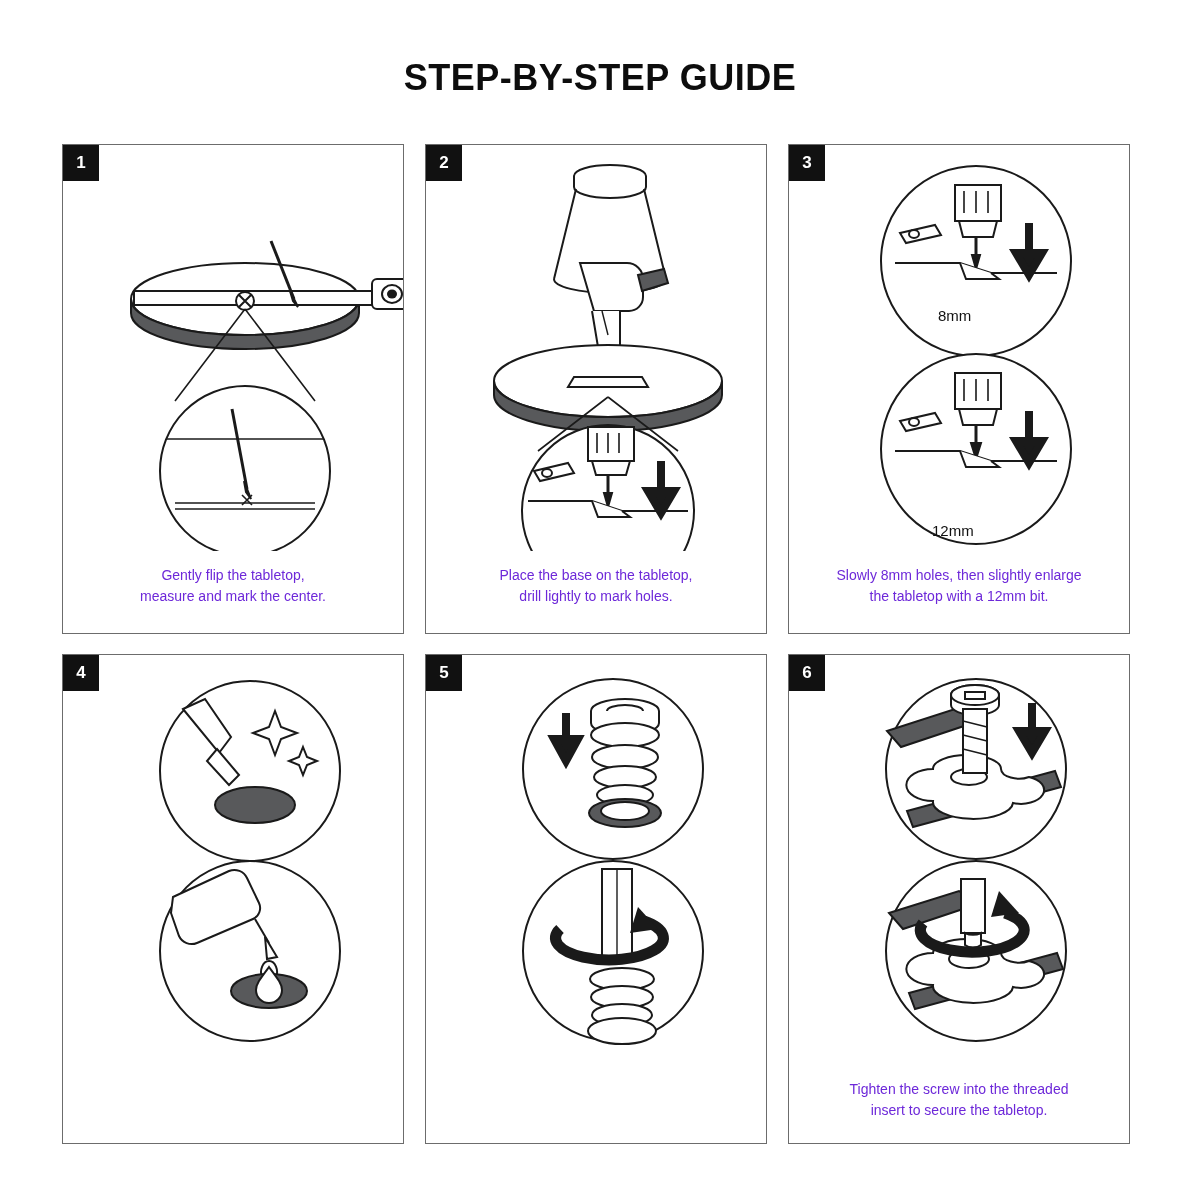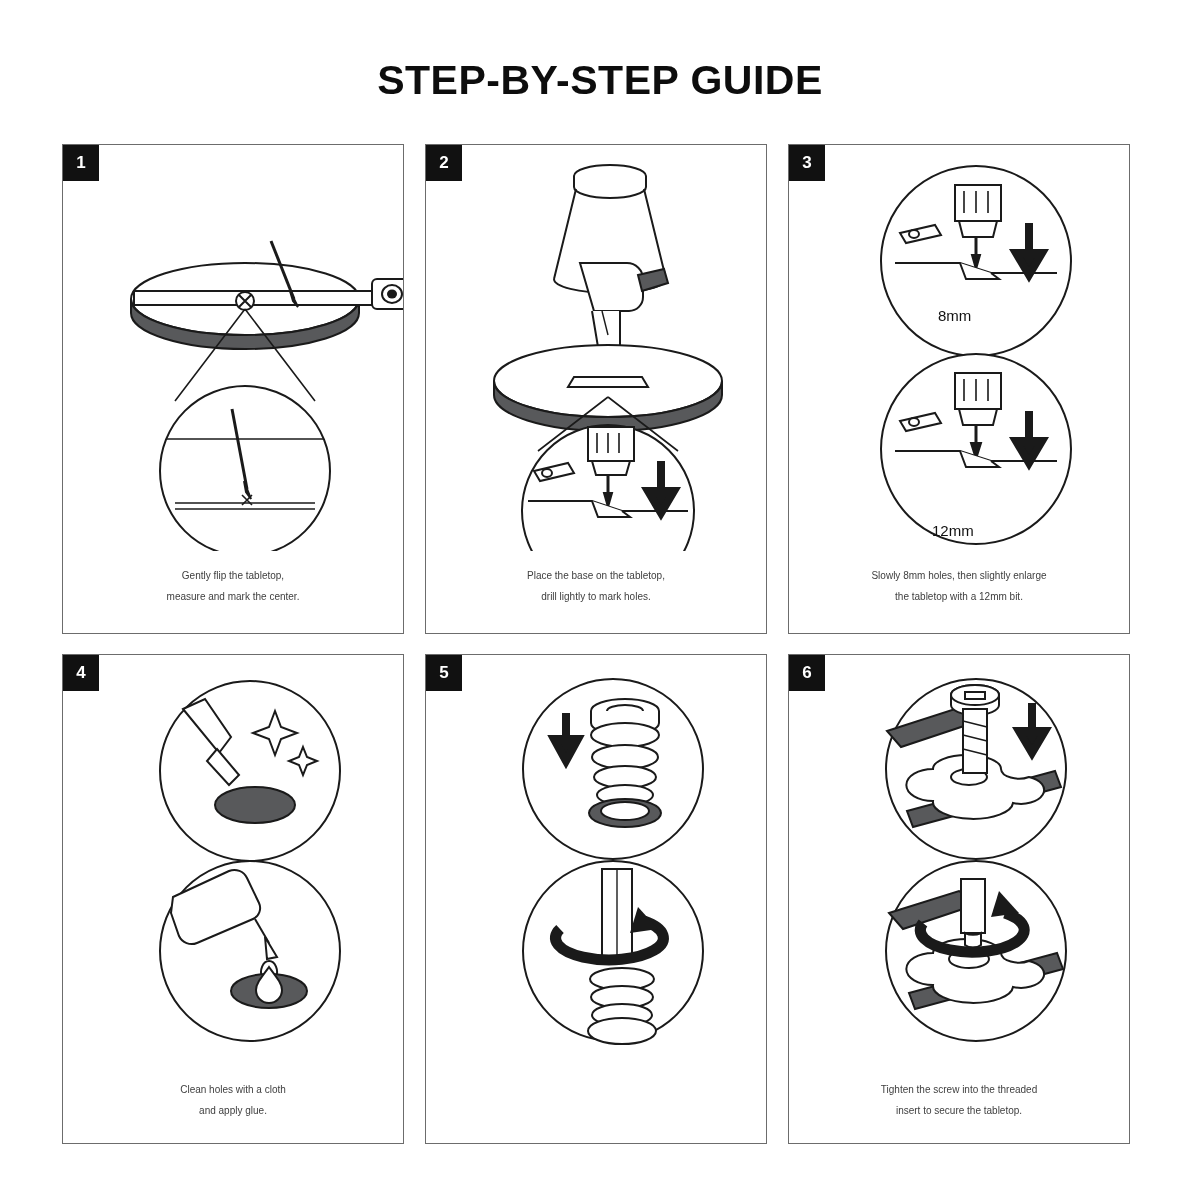--- a/index.html
+++ b/index.html
@@ -6,21 +6,21 @@
   body{
     width:1200px;height:1200px;
     background:#ffffff;
     font-family:"Liberation Sans", sans-serif;
     color:#111111;
     overflow:hidden;
   }
   .page{position:relative;width:1200px;height:1200px;box-sizing:border-box;}
   .title{
     text-align:center;
-    font-size:41px;
+    font-size:36px;
     font-weight:bold;
     letter-spacing:0.5px;
     margin:0;
     padding-top:57px;
     color:#0d0d0d;
   }
   .grid{
     position:absolute;
     left:62px;top:144px;
     width:1074px;height:1000px;
@@ -49,23 +49,23 @@
   }
   .art{
     position:absolute;left:16px;top:6px;
     width:100%;height:400px;
   }
   .caption{
     position:absolute;
     left:14px;right:14px;
     bottom:26px;
     text-align:center;
-    font-size:10px;
+    font-size:14px;
     line-height:21px;
-    color:#404040;
+    color:#6d28d9;
     white-space:pre-line;
   }
   .card.row2 .caption{bottom:22px;}
   svg{display:block;}
   .lbl{
     font-family:"Liberation Sans", sans-serif;
     font-size:15px;
     fill:#111111;
   }
 </style>
@@ -215,22 +215,20 @@
             <circle cx="171" cy="290" r="90" fill="#ffffff"></circle>
             <path d="M94 236 L150 210 a14 14 0 0 1 18 7 L180 242 a12 12 0 0 1 -6 16 L118 282 a14 14 0 0 1 -18 -7 L92 252 Z" fill="#ffffff"></path>
             <path d="M176 258 L190 282" stroke-width="2"></path>
             <path d="M186 276 L198 296 L188 298 Z" fill="#ffffff"></path>
             <path d="M190 300 a8 11 0 1 0 0.1 0 Z" fill="#ffffff"></path>
             <ellipse cx="190" cy="330" rx="38" ry="17" fill="#58595b" stroke="#1a1a1a"></ellipse>
             <path d="M190 306 c -9 12 -13 17 -13 23 a13 13 0 0 0 26 0 c 0 -6 -4 -11 -13 -23 Z" fill="#ffffff"></path>
           </g>
         </svg>
       </div>
-      <div class="caption">Clean holes with a cloth
-and apply glue.</div>
     </div>
 
     <div class="card row2">
       <div class="badge">5</div>
       <div class="art">
         <svg viewBox="0 0 342 400" width="342" height="400">
           <g fill="none" stroke="#1a1a1a" stroke-width="2">
 
             <circle cx="171" cy="108" r="90" fill="#ffffff"></circle>
             <ellipse cx="183" cy="50" rx="34" ry="12" fill="#ffffff"></ellipse>

